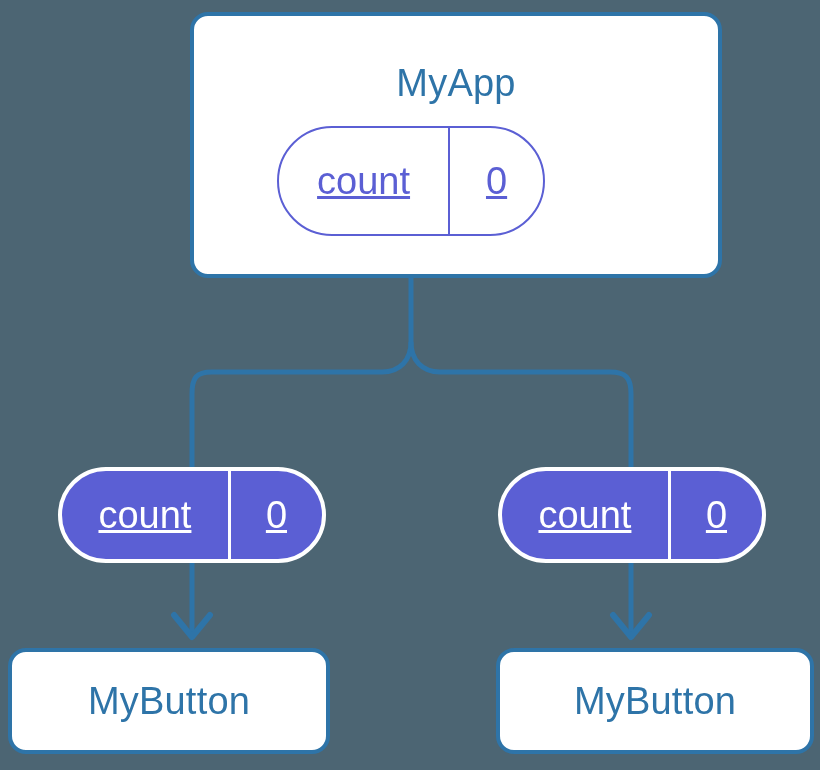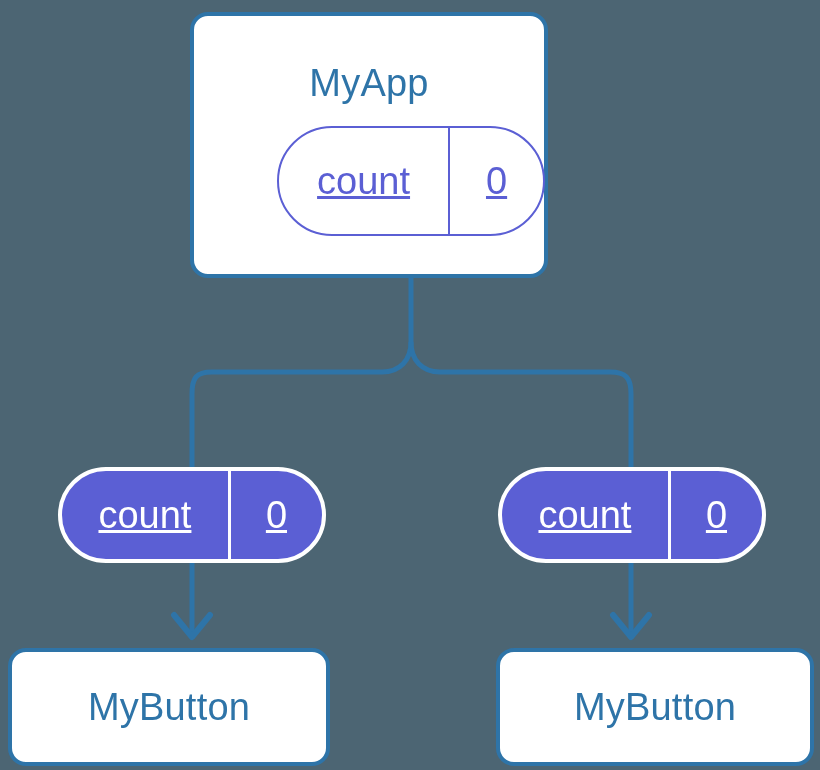--- a/index.html
+++ b/index.html
@@ -49,33 +49,33 @@
     line-height: 1;
     letter-spacing: 0.2px;
     font-weight: 400;
     white-space: nowrap;
   }
 
   
   #app-card {
     left: 190px;
     top: 12px;
-    width: 358px;
+    width: 532px;
     height: 266px;
     border-radius: 18px;
     justify-content: flex-start;
   }
   #app-card .card-title {
     margin-top: 48px;
   }
 
   
   .button-card {
     top: 648px;
-    height: 118px;
+    height: 106px;
     border-radius: 18px;
     justify-content: center;
   }
   #button-card-left  { left: 8px;   width: 322px; }
   #button-card-right { left: 496px; width: 318px; }
 
   
   .pill {
     position: absolute;
     z-index: 3;

